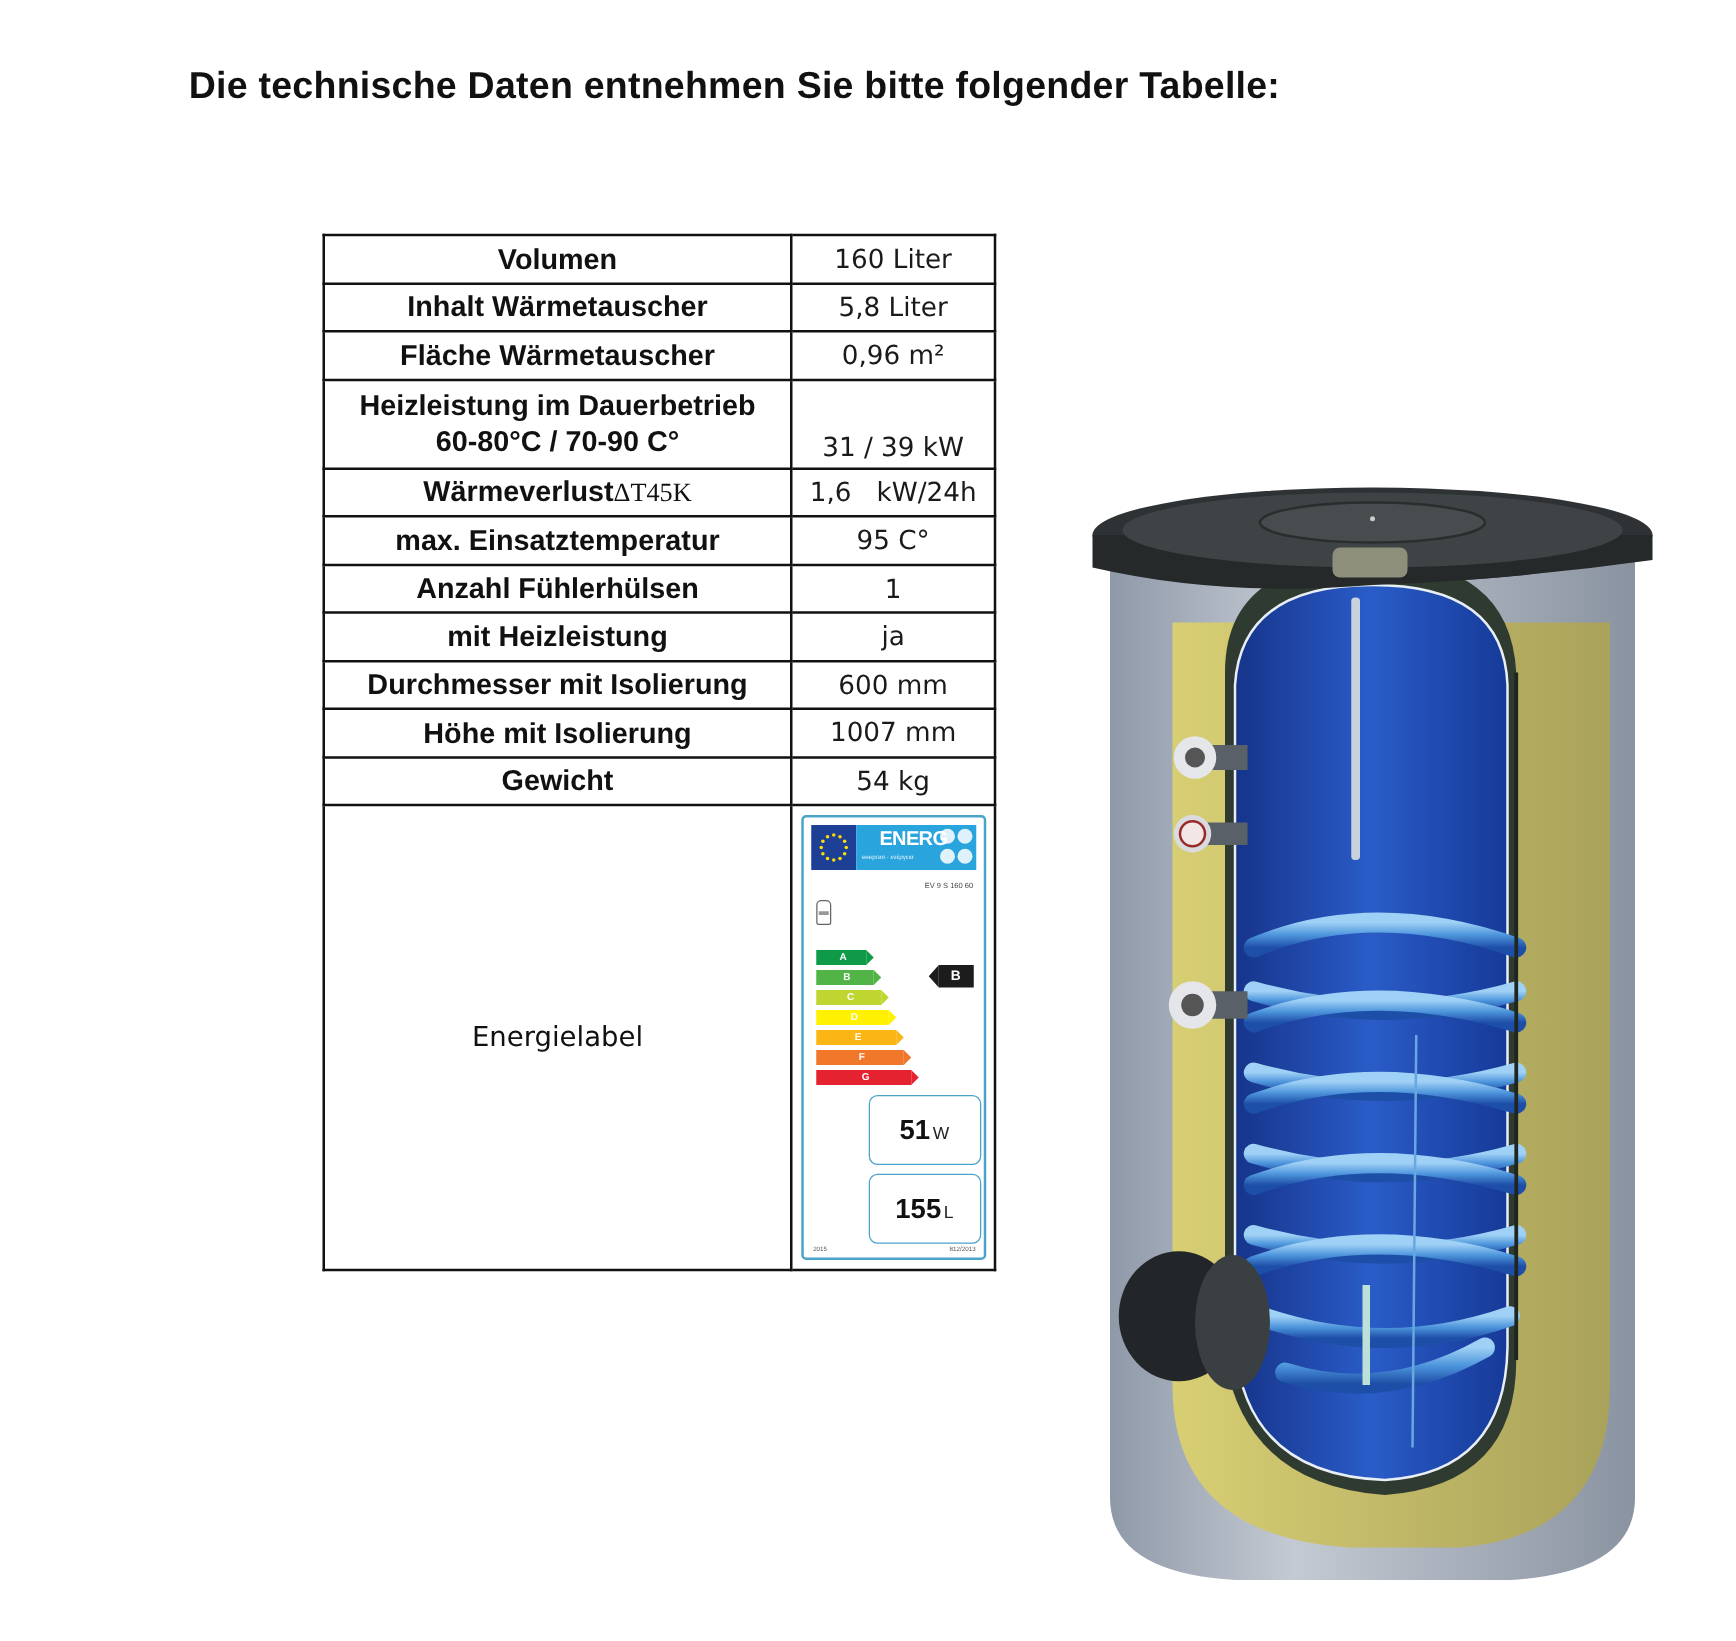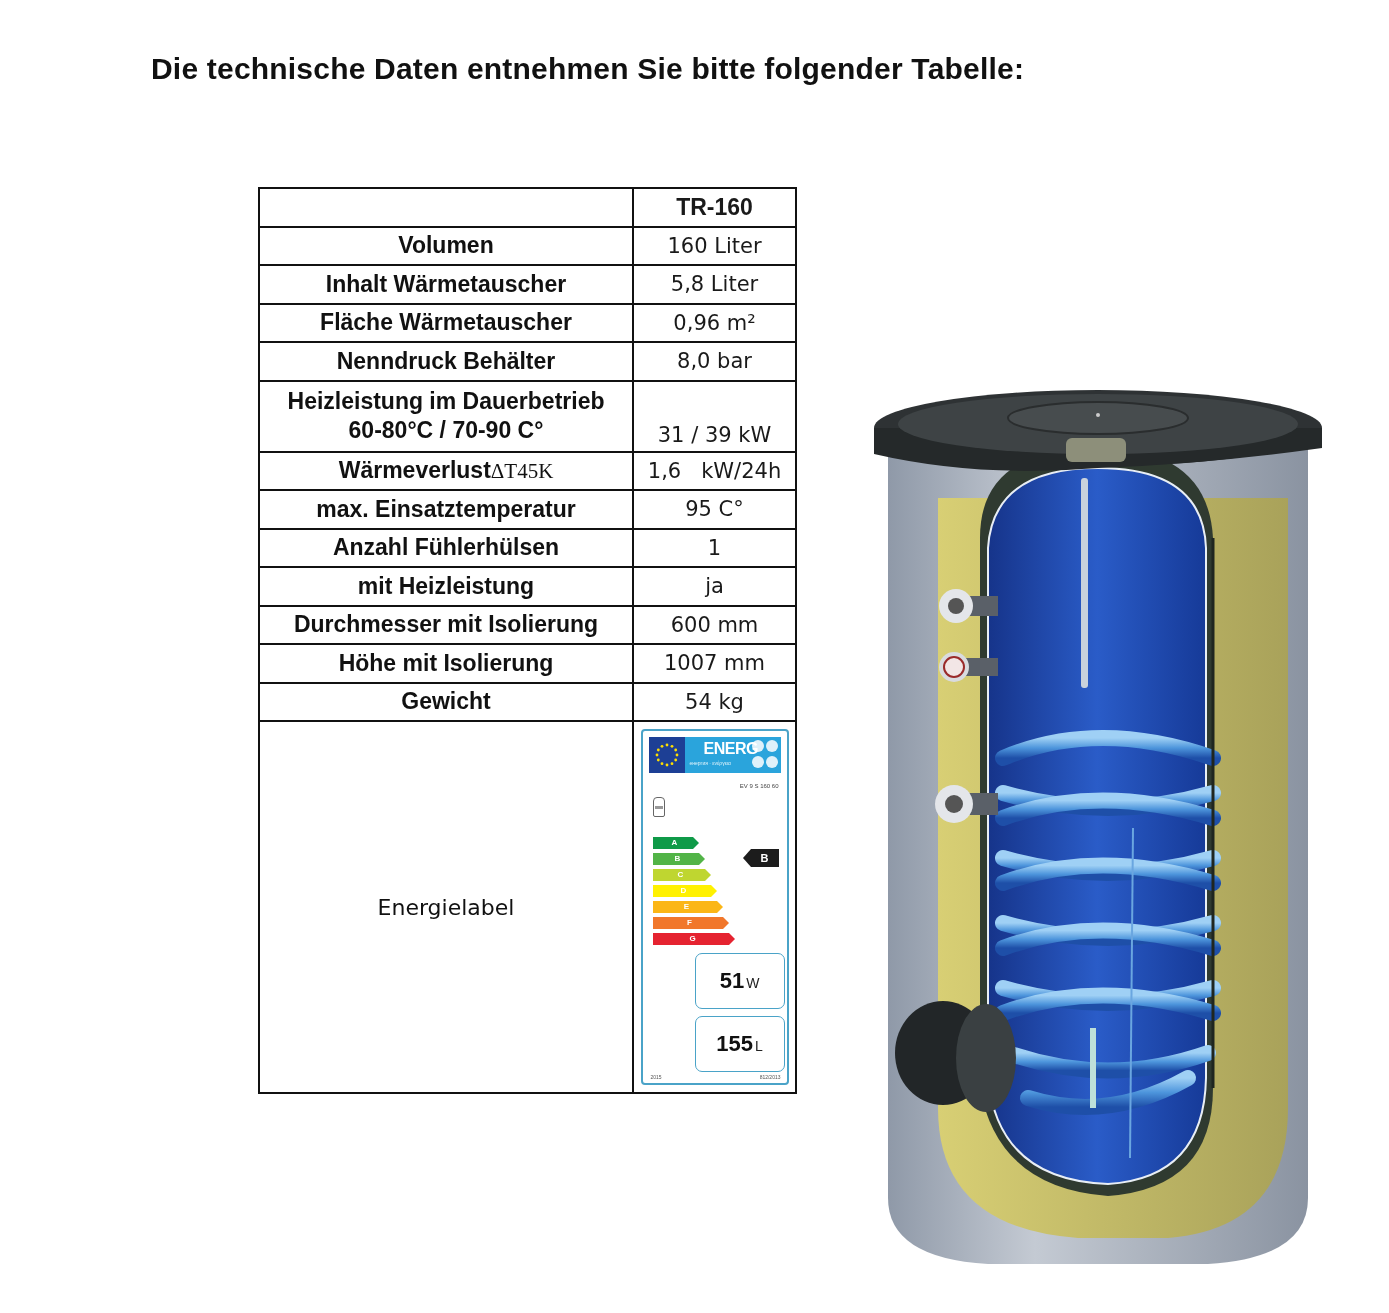--- a/index.html
+++ b/index.html
@@ -46,39 +46,31 @@
 
   .tank { position:absolute; left:868px; top:388px; width:460px; height:880px; }
 </style>
 </head>
 <body>
 
 <div class="heading">Die technische Daten entnehmen Sie bitte folgender Tabelle:</div>
 
 <table class="spec">
   <tbody>
-      <tr class="head">
-    <td class="label"></td>
-    <td class="value">TR-160</td>
-  </tr>
   <tr>
     <td class="label">Volumen</td>
     <td class="value">160 Liter</td>
   </tr>
   <tr>
     <td class="label">Inhalt Wärmetauscher</td>
     <td class="value">5,8 Liter</td>
   </tr>
   <tr>
     <td class="label">Fläche Wärmetauscher</td>
     <td class="value">0,96 m²</td>
-  </tr>
-  <tr>
-    <td class="label">Nenndruck Behälter</td>
-    <td class="value">8,0 bar</td>
   </tr>
   <tr class="tall">
     <td class="label">
       <div>Heizleistung im Dauerbetrieb</div>
       <div>60-80°C / 70-90 C°</div>
     </td>
     <td class="value">31 / 39 kW</td>
   </tr>
   <tr>
     <td class="label"><span>Wärmeverlust</span><span class="serif-small">ΔT45K</span></td>

